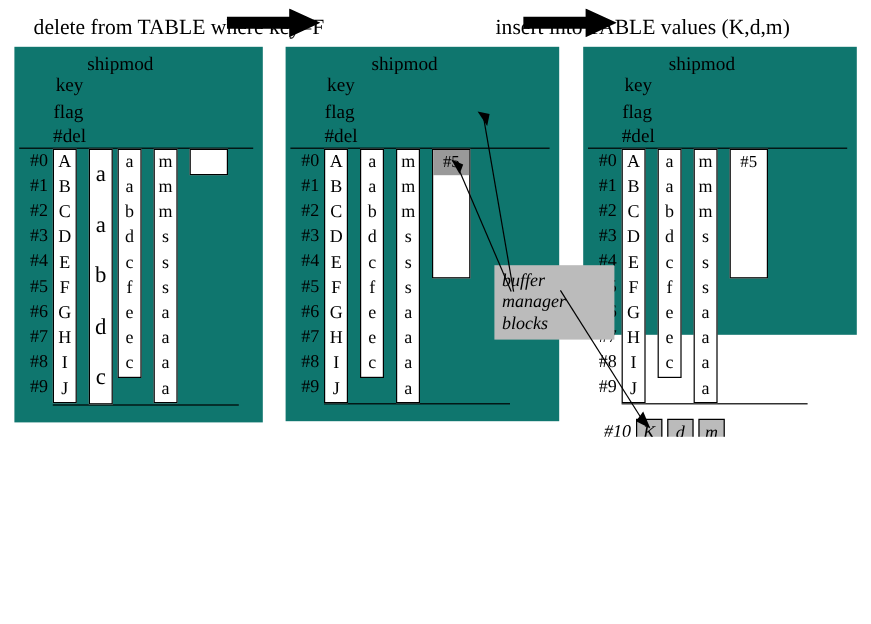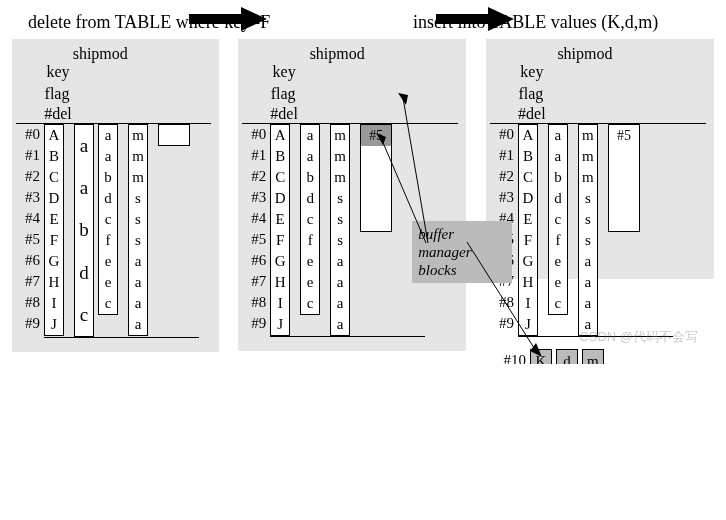--- a/index.html
+++ b/index.html
@@ -20,21 +20,21 @@
   }
   .label-row > div { flex: 1; }
   .label-row .right { text-align: left; padding-left: 100px; }
   .panels-row {
     display: flex;
     align-items: flex-start;
     gap: 0;
     position: relative;
   }
   .panel {
-    background: #e5e5e5;
+    background: #0f766e;
     padding: 6px 8px 14px 4px;
     position: relative;
   }
   .panel1 { width: 210px; }
   .panel2 { width: 232px; }
   .panel3 { width: 232px; height: 240px; }
   .arrow-gap {
     position: relative;
     width: 20px;
     align-self: stretch;
@@ -138,20 +138,21 @@
     padding: 3px 8px;
     z-index: 3;
   }
   .insert-row {
     position: absolute;
     bottom: -92px;
     left: 12px;
     display: flex;
     align-items: center;
     gap: 4px;
+    font-style: italic;
   }
   .insert-row .rn { font-size: 15px; width: 28px; text-align: right; }
   .insert-row .ibox {
     border: 1px solid #000;
     background: #bbb;
     width: 22px;
     height: 22px;
     text-align: center;
     line-height: 22px;
     font-size: 15px;
@@ -435,14 +436,13 @@
         <svg width="80" height="120">
             <line x1="3" y1="3" x2="72" y2="112" stroke="#000" stroke-width="1"></line>
             <polygon points="78,118 66,112 72,104" fill="#000"></polygon>
           </svg>
       </div>
     </div>
 
     <div class="note-leave">leave the column storage blocks untouched on updates</div>
   </div>
 
-  <div class="watermark">CSDN @代码不会写</div>
 </div>
 
 </body></html>

